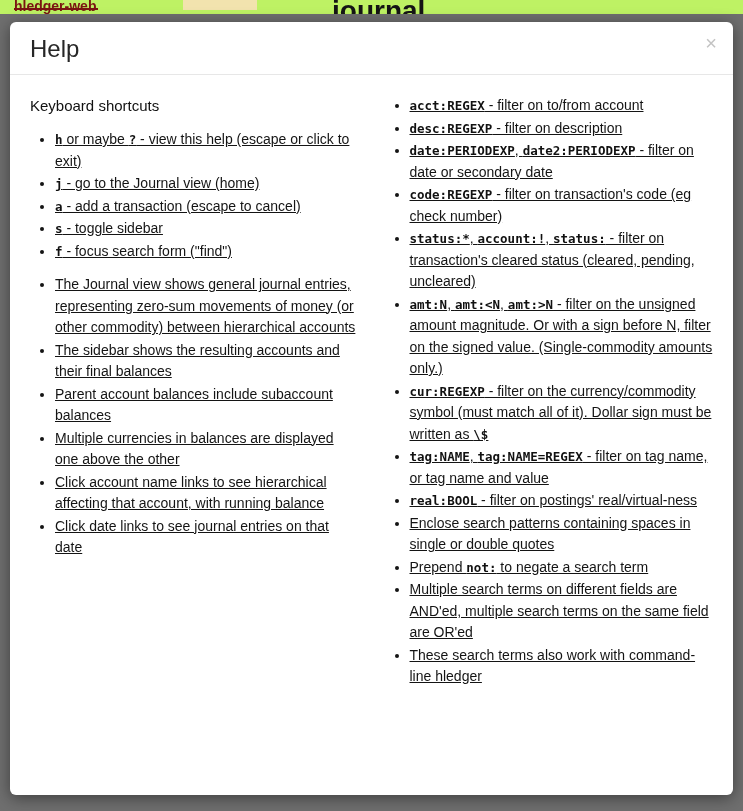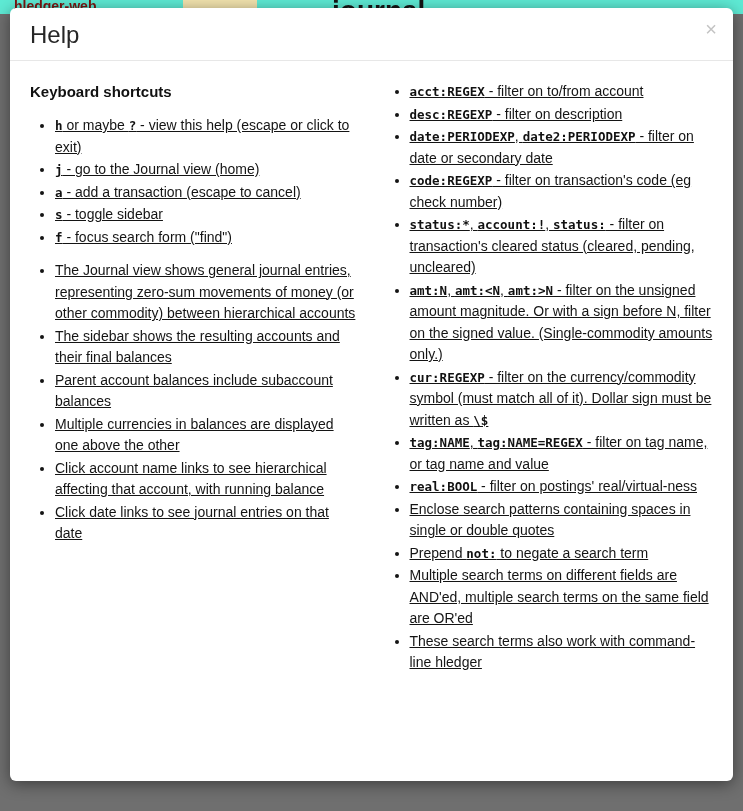--- a/index.html
+++ b/index.html
@@ -5,21 +5,21 @@
   * { box-sizing: border-box; }
   html, body { margin: 0; padding: 0; }
   body {
     width: 743px; height: 811px;
     position: relative; overflow: hidden;
     background: var(--backdrop, #6f6f6f);
     font-family: "Liberation Sans", sans-serif;
   }
   .page-strip {
     position: absolute; top: 0; left: 0; width: 100%; height: 14px;
-    background: #5eead4; overflow: hidden;
+    background: #bef264; overflow: hidden;
   }
   .brand {
     position: absolute; left: 14px; top: -2px;
     font-size: 14px; font-weight: bold;
     color: var(--brand, #7a1512);
     text-decoration: none;
   }
   .brand-underline {
     position: absolute; left: 14px; top: 8px; width: 84px; height: 2px;
     background: var(--brand, #7a1512);
@@ -27,21 +27,21 @@
   .highlight-box {
     position: absolute; left: 183px; top: 0; width: 74px; height: 10px;
     background: var(--highlight, #f2e3ae);
   }
   .page-heading {
     position: absolute; left: 332px; top: -5px;
     font-size: 28px; font-weight: bold; color: #151515;
     white-space: nowrap;
   }
   .modal {
-    position: absolute; left: 10px; top: 8px;
+    position: absolute; left: 10px; top: 22px;
     width: 723px; height: 773px;
     background: #ffffff;
     border-radius: 6px;
     box-shadow: 0 3px 16px rgba(0,0,0,0.45);
     overflow: hidden;
   }
   .modal-header {
     position: relative;
     padding: 13px 20px 11px 20px;
     border-bottom: 1px solid #e7e7e7;
@@ -55,21 +55,21 @@
     font-size: 20px; line-height: 20px;
     color: #c3c3c3; cursor: pointer;
   }
   .modal-body {
     display: flex; gap: 26px;
     padding: 20px 20px 0 20px;
   }
   .col { flex: 1; min-width: 0; }
   .section-heading {
     margin: 2px 0 15px 0;
-    font-size: 15px; font-weight: bold; color: #111111;
+    font-size: 15px; font-weight: normal; color: #111111;
   }
   .section-heading.spaced { margin-top: 27px; }
   .col ul { margin: 0 0 12px 0; padding-left: 25px; }
   .col li {
     font-size: 14px; line-height: 21.5px; color: #141414;
     margin: 0 0 1px 0;
     text-decoration: underline;
   }
   code {
     font-family: "DejaVu Sans Mono", monospace;

